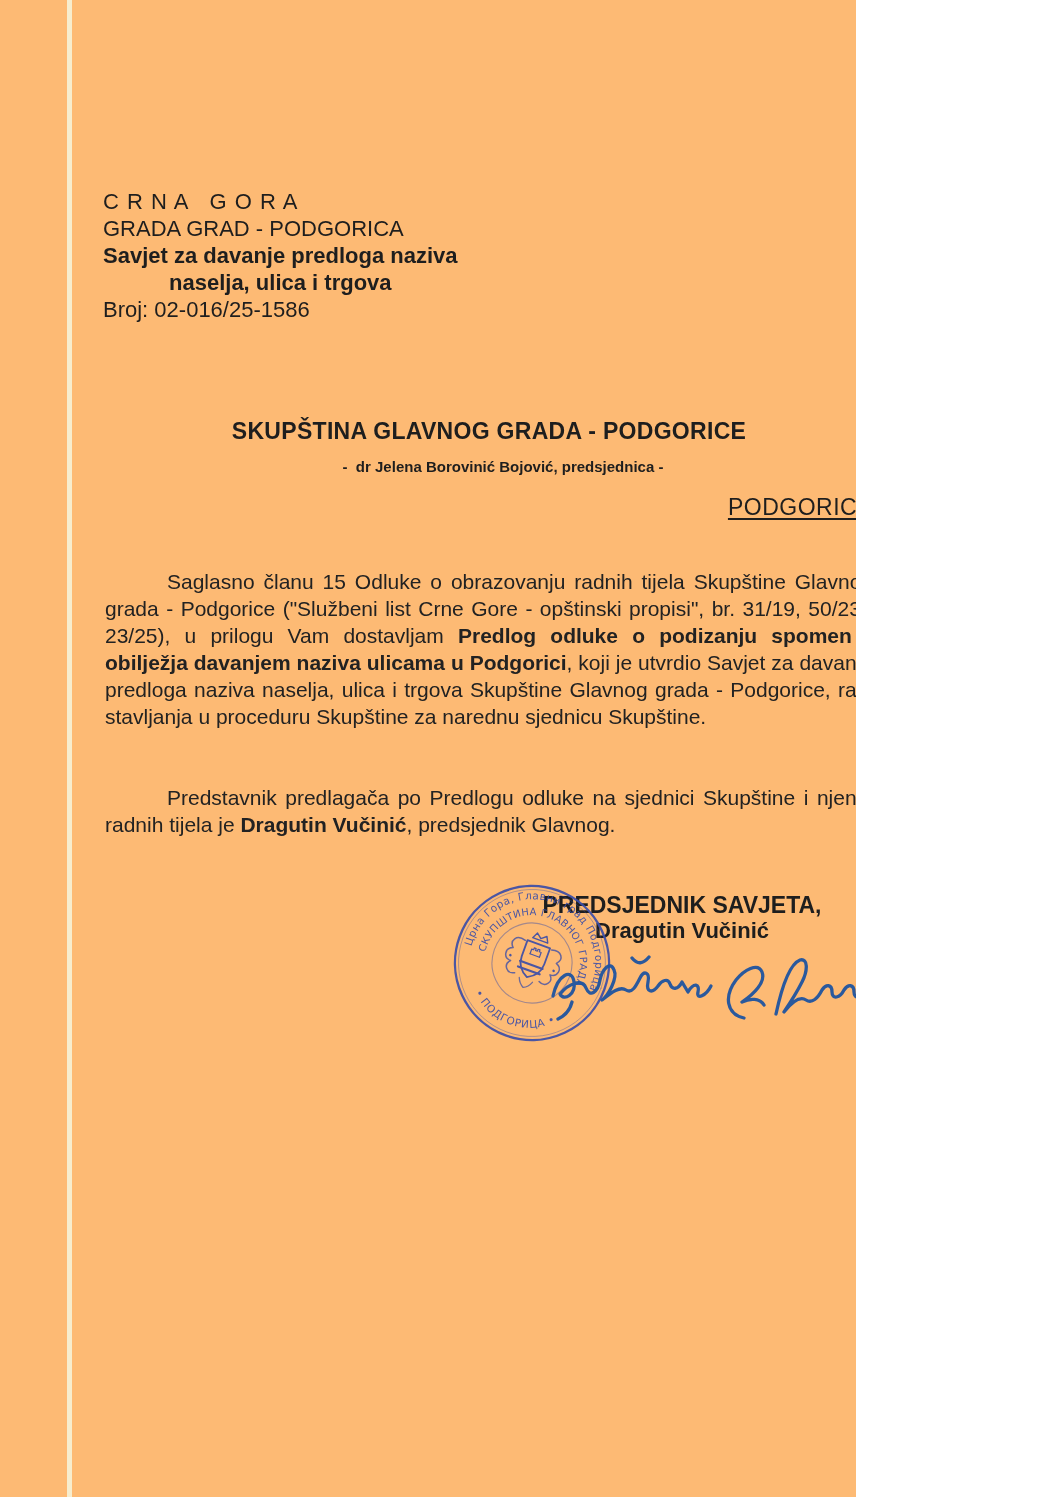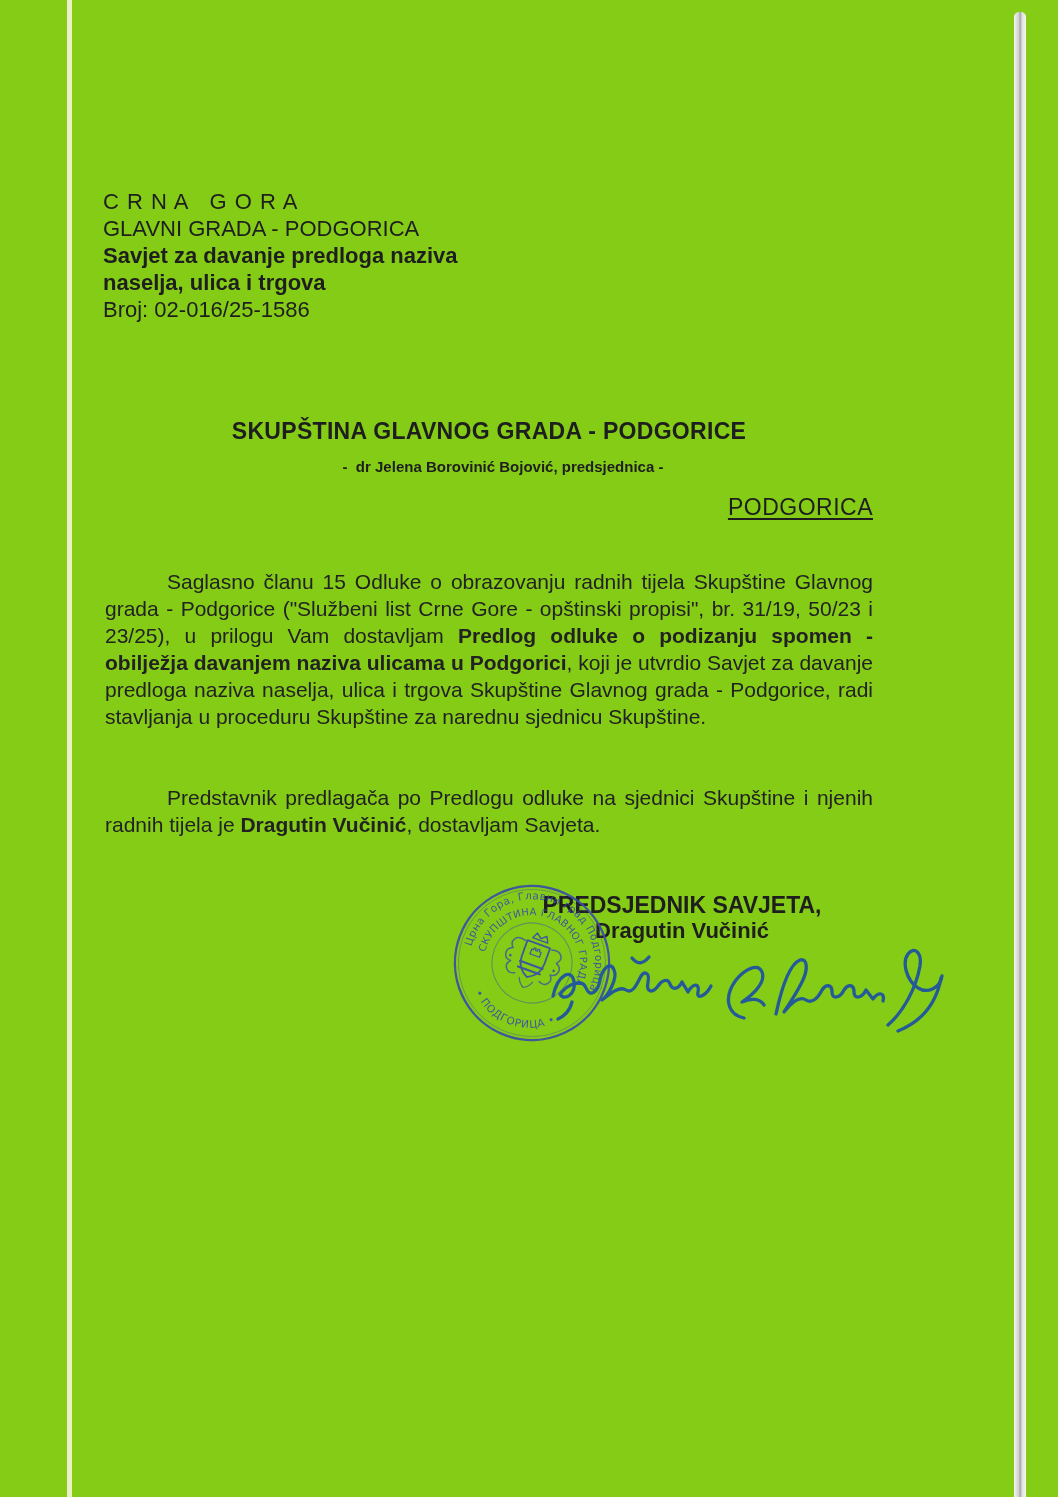--- a/index.html
+++ b/index.html
@@ -1,39 +1,39 @@
 <!DOCTYPE html>
 <html><head>
 <meta charset="utf-8">
 <style>
   html,body{margin:0;padding:0;background:#ffffff;}
   .page{
     position:relative;
-    width:1058px;height:1497px;
-    background:#84cc16;
+    width:856px;height:1497px;
+    background:#fdba74;
     font-family:"Liberation Sans","DejaVu Sans",sans-serif;
     color:#1e1e1e;
     overflow:hidden;
   }
   
   .scan-line-left{
     position:absolute;left:67px;top:0;width:5px;height:1497px;
     background:#f6f3d8;opacity:.9;
   }
   .page-edge-right{
     position:absolute;left:1014px;top:12px;width:12px;height:1485px;
     background:linear-gradient(to right,#f5f5f5,#cfcfcf 40%,#a3a3a3 52%,#dedede 66%,#f7f7f7);
     border-radius:5px 5px 0 0;
   }
   .letterhead{
     position:absolute;left:103px;top:188px;
     font-size:22px;line-height:27px;
   }
   .letterhead .country{white-space:pre;letter-spacing:1px;}
-  .bold{font-weight:bold;}
+  .bold{font-weight:bold;text-align:center;}
   .addressee-title{
     position:absolute;left:105px;top:418px;width:768px;
     text-align:center;font-size:23px;font-weight:bold;letter-spacing:.3px;
   }
   .attention{
     position:absolute;left:119px;top:458px;width:768px;
     text-align:center;font-size:15px;font-weight:bold;white-space:pre;
   }
   .city-line{
     position:absolute;left:105px;top:494px;width:768px;
@@ -60,32 +60,32 @@
 </head>
 <body>
 
 <div class="page">
 
   <div class="scan-line-left"></div>
   <div class="page-edge-right"></div>
 
   <div class="letterhead">
     <div class="country">C R N A   G O R A</div>
-    <div>GLAVNI GRADA - PODGORICA</div>
+    <div>GRADA GRAD - PODGORICA</div>
     <div class="bold">Savjet za davanje predloga naziva</div>
     <div class="bold">naselja, ulica i trgova</div>
     <div>Broj: 02-016/25-1586</div>
   </div>
 
   <div class="addressee-title">SKUPŠTINA GLAVNOG GRADA - PODGORICE</div>
   <div class="attention">-  dr Jelena Borovinić Bojović, predsjednica -</div>
   <div class="city-line"><span>PODGORICA</span></div>
 
   <div class="para para1"><span>Saglasno članu 15 Odluke o obrazovanju radnih tijela Skupštine Glavnog grada - Podgorice ("Službeni list Crne Gore - opštinski propisi", br. 31/19, 50/23 i 23/25), u prilogu Vam dostavljam </span><span style="font-weight: bold;">Predlog odluke o podizanju spomen - obilježja davanjem naziva ulicama u Podgorici</span><span>, koji je utvrdio Savjet za davanje predloga naziva naselja, ulica i trgova Skupštine Glavnog grada - Podgorice, radi stavljanja u proceduru Skupštine za narednu sjednicu Skupštine.</span></div>
-  <div class="para para2"><span>Predstavnik predlagača po Predlogu odluke na sjednici Skupštine i njenih radnih tijela je </span><span style="font-weight: bold;">Dragutin Vučinić</span><span>, dostavljam Savjeta.</span></div>
+  <div class="para para2"><span>Predstavnik predlagača po Predlogu odluke na sjednici Skupštine i njenih radnih tijela je </span><span style="font-weight: bold;">Dragutin Vučinić</span><span>, predsjednik Glavnog.</span></div>
 
   <div class="signoff">
     <div class="role">PREDSJEDNIK SAVJETA,</div>
     <div class="name">Dragutin Vučinić</div>
   </div>
 
   <svg class="stamp" viewBox="0 0 170 170" xmlns="http://www.w3.org/2000/svg">
     <g fill="none" stroke-linecap="round" stroke-linejoin="round" transform="rotate(20 85 85)" color="#3c4ea8">
       <circle cx="85" cy="85" r="77" stroke="currentColor" stroke-width="2.4"></circle>
       <circle cx="85" cy="85" r="73.5" stroke="currentColor" stroke-width="0.7" opacity="0.55"></circle>

